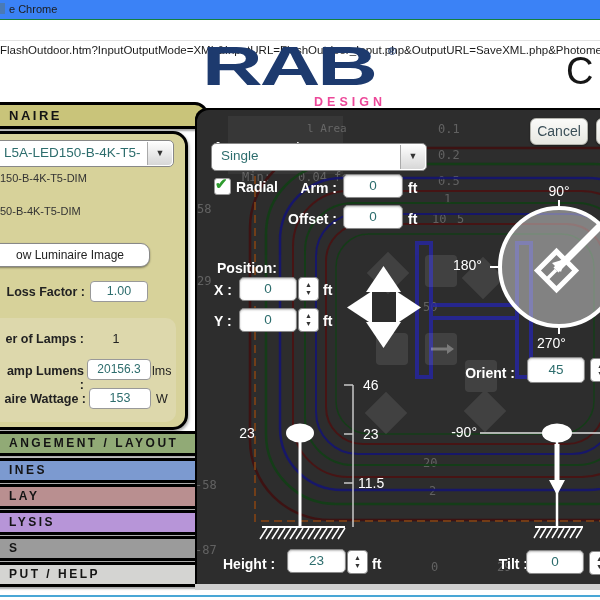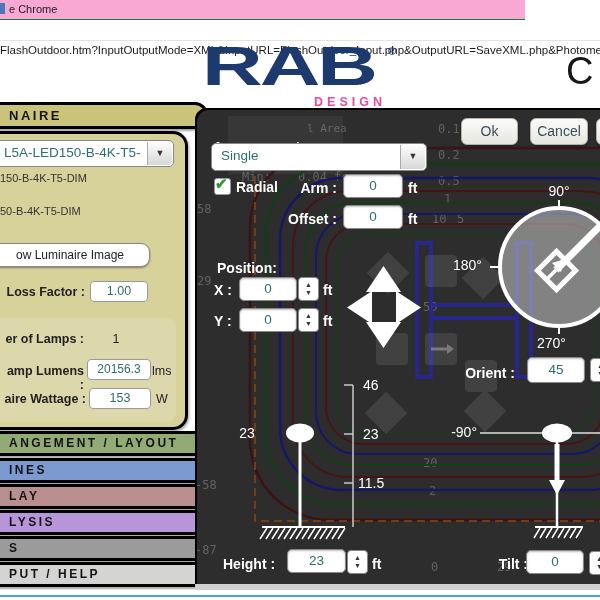--- a/index.html
+++ b/index.html
@@ -1,20 +1,20 @@
 <!DOCTYPE html>
 <html><head>
 <meta charset="utf-8">
 <style>
   html,body{margin:0;padding:0;}
   .screen{position:relative;width:600px;height:600px;overflow:hidden;background:#fff;
     font-family:"Liberation Sans",sans-serif;-webkit-font-smoothing:antialiased;}
   .abs{position:absolute;}
   
-  .titlebar{left:0;top:0;width:525px;height:19px;background:#f9a8d4;border-bottom:1px solid #15803d;}
+  .titlebar{left:0;top:0;width:600px;height:19px;background:#3b82f6;border-bottom:1px solid #15803d;}
   .favicon{left:0;top:3px;width:5px;height:11px;background:#4a7ab5;}
   .win-title{left:9px;top:3px;font-size:11px;color:#1d1d1d;}
   .urlrow{left:0;top:20px;width:600px;height:20px;background:#fff;border-bottom:1px solid #e3e3e3;}
   .url-text{left:0;top:24px;font-size:11.5px;color:#1b1b1b;white-space:nowrap;}
   
   .rab{left:202px;top:38px;font-size:56px;font-weight:800;color:#1d3a6e;letter-spacing:-2px;
        transform:scaleX(1.5);transform-origin:left top;line-height:1;}
   .rab-reg{left:388px;top:45px;font-size:11px;font-weight:700;color:#1d3a6e;}
   .rab-design{left:300px;top:95px;width:86px;text-align:right;font-size:12.5px;font-weight:700;
        letter-spacing:4px;color:#ec4899;}
@@ -196,21 +196,20 @@
     <div class="abs plain" style="left:345px;top:75px;width:38px;text-align:center;">90°</div>
     <div class="abs plain" style="left:258px;top:149px;">180°</div>
     <div class="abs plain" style="left:342px;top:227px;">270°</div>
 
     <div class="abs plain" style="left:37px;top:317px;width:30px;text-align:center;">23</div>
     <div class="abs plain" style="left:168px;top:269px;">46</div>
     <div class="abs plain" style="left:168px;top:318px;">23</div>
     <div class="abs plain" style="left:163px;top:367px;">11.5</div>
     <div class="abs plain" style="left:248px;top:316px;width:34px;text-align:right;">-90°</div>
 
-    <div class="abs btn" style="left:266px;top:10px;width:55px;height:25px;line-height:25px;">Ok</div>
     <div class="abs btn" style="left:335px;top:10px;width:56px;height:25px;line-height:25px;">Cancel</div>
     <div class="abs btn" style="left:401px;top:10px;width:14px;height:25px;"></div>
 
     <div class="abs lbl" style="left:18px;top:14px;margin-top:17px;">Arrangement:</div>
     <div class="abs combo" style="left:16px;top:35px;width:214px;height:26px;">
       <span class="txt">Single</span>
       <span class="dd-btn"><span>▼</span></span>
     </div>
 
     <div class="abs chk">

